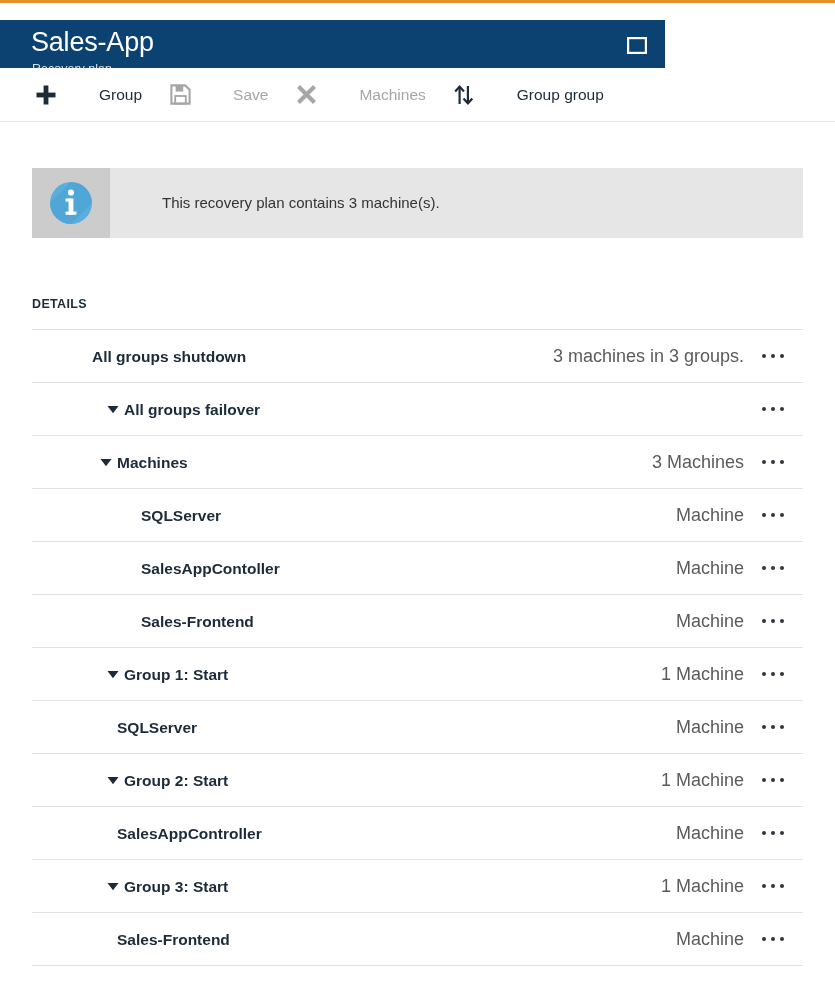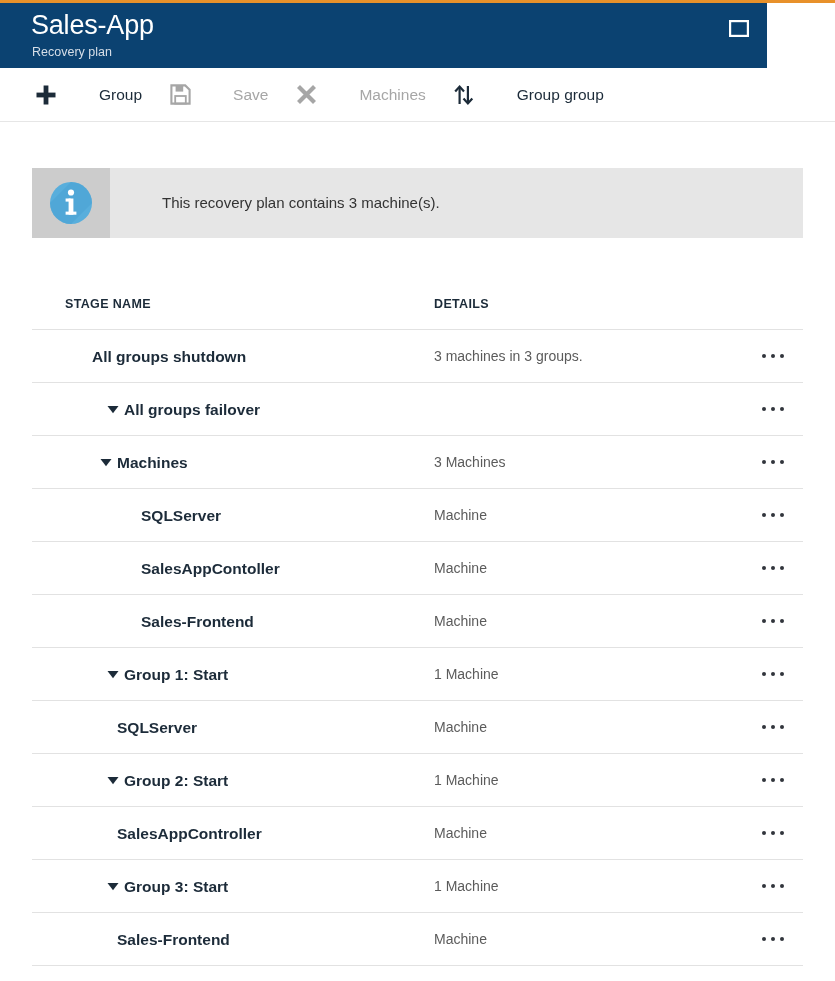--- a/index.html
+++ b/index.html
@@ -24,22 +24,22 @@
     position: absolute;
     top: 0; left: 0;
     width: 835px;
     height: 3px;
     background: #e8912a;
   }
 
   
   .blade-header {
     position: absolute;
-    top: 3px; left: 0;
-    width: 767px;
+    top: 20px; left: 0;
+    width: 665px;
     height: 65px;
     background: #0b4271;
   }
   .blade-title {
     position: absolute;
     left: 31px; top: 5px;
     font-size: 27px;
     font-weight: 300;
     color: #ffffff;
     letter-spacing: -0.2px;
@@ -157,35 +157,36 @@
     letter-spacing: 0.35px;
     color: #1c2b39;
   }
 
   .grid-row {
     height: 53px;
     display: flex;
     align-items: center;
     border-bottom: 1px solid #e2e2e2;
     cursor: default;
+    text-align: right;
   }
   .cell-stage {
     width: 402px;
     flex: none;
     display: flex;
     align-items: center;
     font-size: 15.5px;
     color: #1c2b39;
     line-height: 21px;
     white-space: nowrap;
   }
   .cell-details {
     width: 310px;
     flex: none;
-    font-size: 14px;
+    font-size: 18px;
     color: #5b5b5b;
     line-height: 20px;
     white-space: nowrap;
   }
   .cell-actions {
     width: 58px;
     flex: none;
     display: flex;
     align-items: center;
     justify-content: center;
@@ -298,21 +299,20 @@
         <rect x="20.6" y="18.5" width="4.8" height="16.2" fill="#ffffff"></rect>
         <rect x="17.6" y="31.6" width="10.8" height="3.1" fill="#ffffff"></rect>
         <rect x="17.6" y="18.5" width="5" height="3.1" fill="#ffffff"></rect>
       </svg>
     </div>
     <div class="info-text">This recovery plan contains 3 machine(s).</div>
   </div>
 
   <div class="grid">
     <div class="grid-head">
-      <div class="col-stage">STAGE NAME</div>
       <div class="col-details">DETAILS</div>
       <div class="col-actions"></div>
     </div>
     <div id="grid-body">
         <div class="grid-row">
           <div class="cell-stage lvl-1">
             <span class="caret spacer">
               <svg width="12" height="9" viewBox="0 0 12 9">
                 <path d="M0.5 1 L11.5 1 L6 8.2 Z" fill="#1c2b39"></path>
               </svg>

